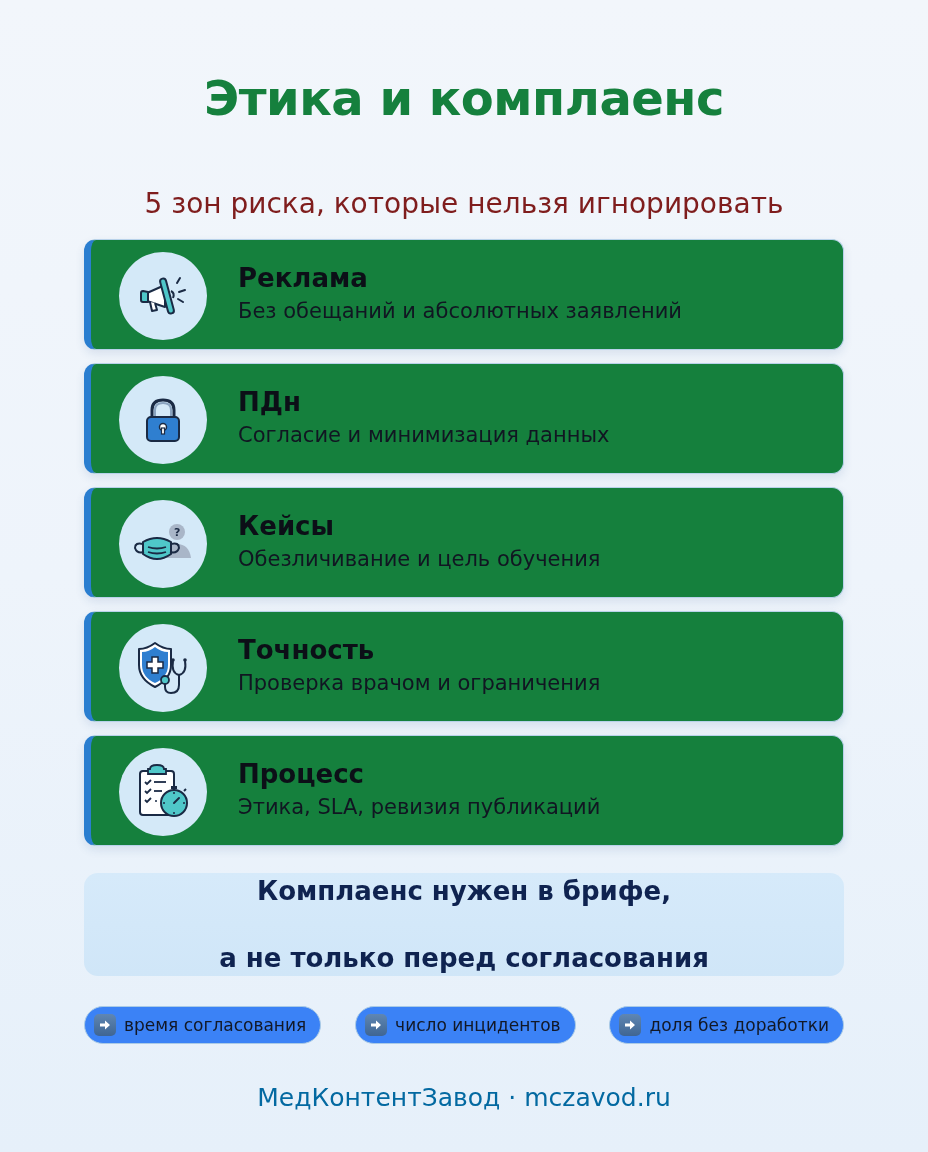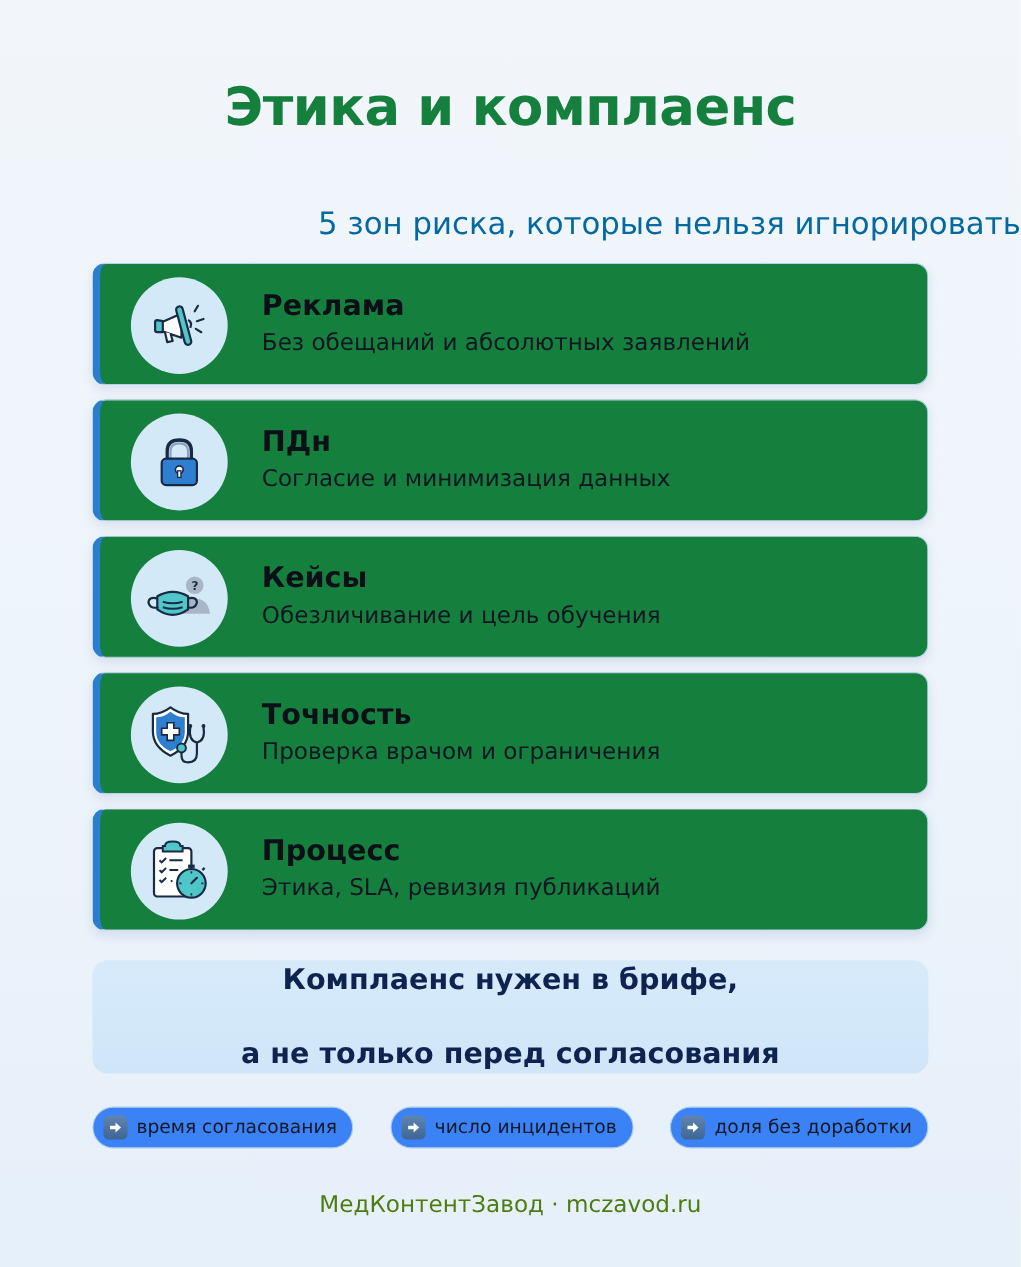--- a/index.html
+++ b/index.html
@@ -19,24 +19,24 @@
     font-weight: bold;
     font-size: 48px;
     line-height: 52px;
     color: #15803d;
     letter-spacing: -0.5px;
   }
   .subtitle {
     position: absolute;
     left: 0; right: 0;
     top: 186px;
-    text-align: right;
+    text-align: center;
     font-size: 28px;
     line-height: 36px;
-    color: #0369a1;
+    color: #7f1d1d;
     font-family: "DejaVu Sans", sans-serif;
   }
   .cards { position: absolute; left: 84px; top: 239px; width: 760px; }
   .card {
     position: relative;
     height: 111px;
     margin-bottom: 13px;
     background: #15803d;
     border: 1.5px solid #b8d2ea;
     border-left: 7px solid #2a7ed0;
@@ -99,22 +99,22 @@
     border-radius: 5px;
     background: linear-gradient(180deg, #5f86b3 0%, #3f6592 100%);
     display: flex; align-items: center; justify-content: center;
     margin-right: 8px;
   }
   .footer {
     position: absolute;
     left: 0; right: 0;
     top: 1083px;
     text-align: center;
-    font-size: 21px;
-    color: #4d7c0f;
+    font-size: 25px;
+    color: #0369a1;
   }
 </style>
 </head>
 <body>
 
 <div class="title">
   <div>Этика и комплаенс</div>
 </div>
 <div class="subtitle">5 зон риска, которые нельзя игнорировать</div>
 

